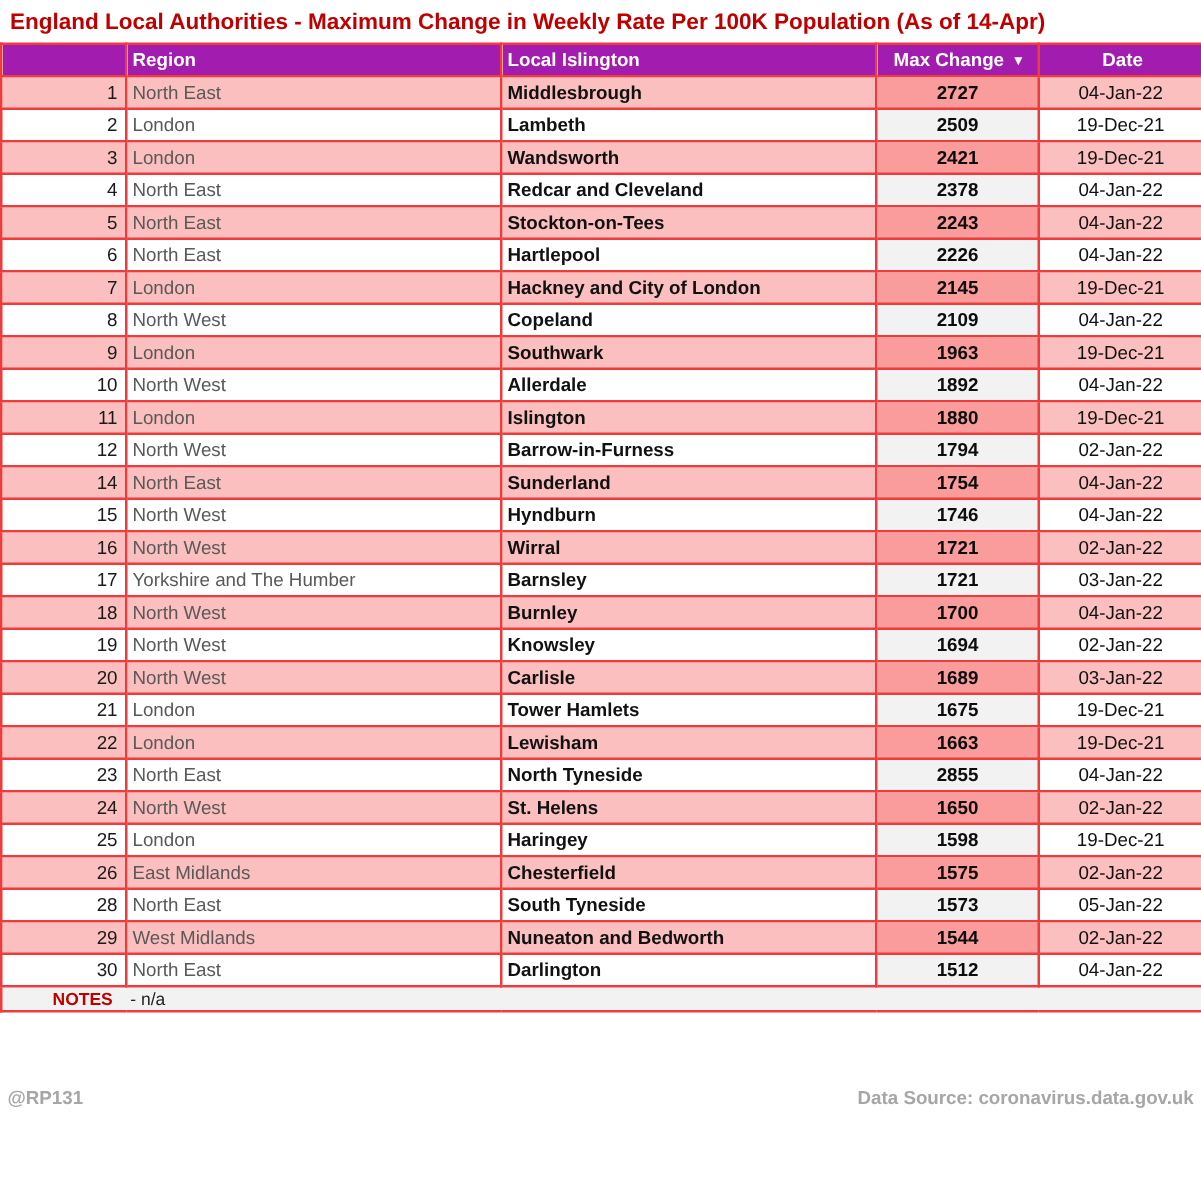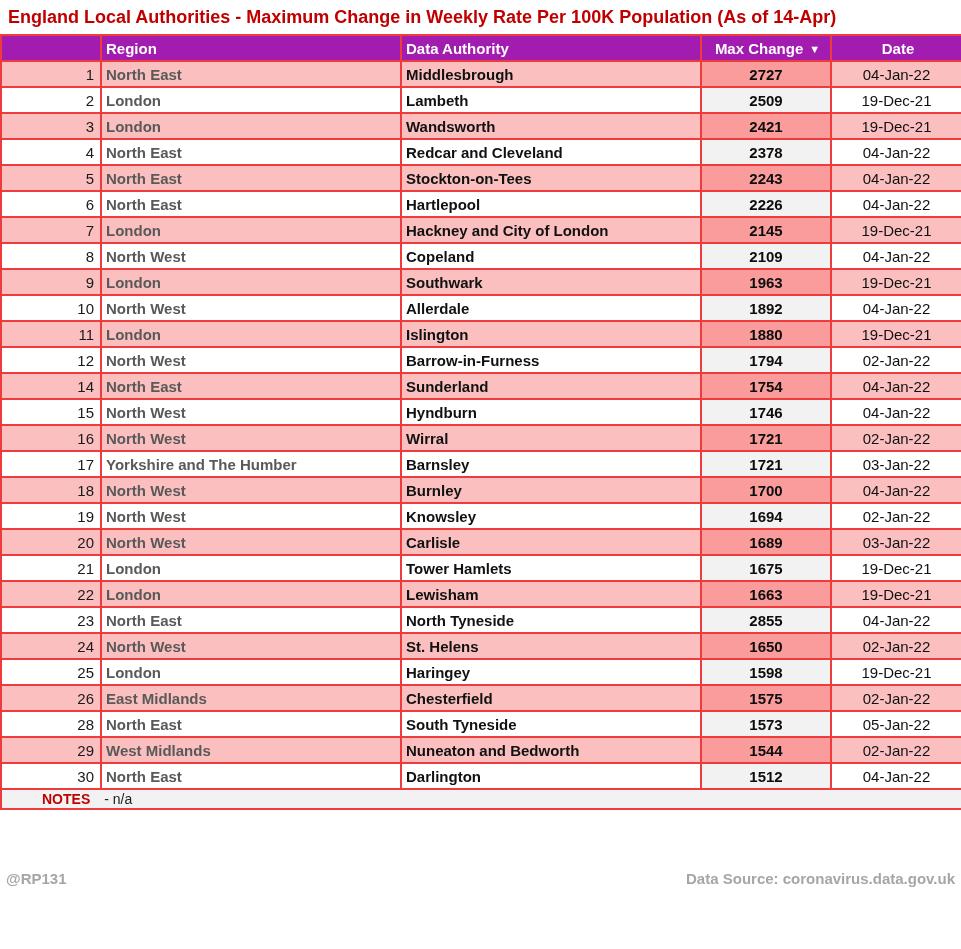--- a/index.html
+++ b/index.html
@@ -42,21 +42,21 @@
   thead th {
     background: #a21caf;
     color: #ffffff;
     font-weight: bold;
     text-align: left;
   }
   thead th.c-max, thead th.c-date { text-align: center; padding-left: 7px; }
   .sort-icon { font-size: 11px; margin-left: 6px; vertical-align: 1px; }
 
   tbody td.c-rank { text-align: right; padding-right: 6px; color: #1a1a1a; }
-  tbody td.c-region { color: #595959; font-weight: bold; }
+  tbody td.c-region { color: #595959; font-weight: normal; }
   tbody td.c-la { color: #111111; font-weight: bold; }
   tbody td.c-max { text-align: center; font-weight: bold; color: #0d0d0d; }
   tbody td.c-date { text-align: center; color: #111111; }
 
   tbody tr:nth-child(odd) td { background: #FBBFBF; }
   tbody tr:nth-child(even) td { background: #ffffff; }
   tbody tr:nth-child(odd) td.c-max { background: #FA9C9C; }
   tbody tr:nth-child(even) td.c-max { background: #F2F2F2; }
 
   tfoot td.notes-cell {
@@ -91,21 +91,21 @@
       <col class="w-rank">
         <col class="w-region">
         <col class="w-la">
         <col class="w-max">
         <col class="w-date">
     </colgroup>
     <thead>
       <tr>
         <th class="c-rank"></th>
         <th class="c-region">Region</th>
-        <th class="c-la">Data Authority</th>
+        <th class="c-la">Local Islington</th>
         <th class="c-max"><span>Max Change</span><span class="sort-icon">▼</span></th>
         <th class="c-date">Date</th>
       </tr>
     </thead>
     <tbody>
         <tr>
     <td class="c-rank">1</td>
     <td class="c-region">North East</td>
     <td class="c-la">Middlesbrough</td>
     <td class="c-max">2727</td>

